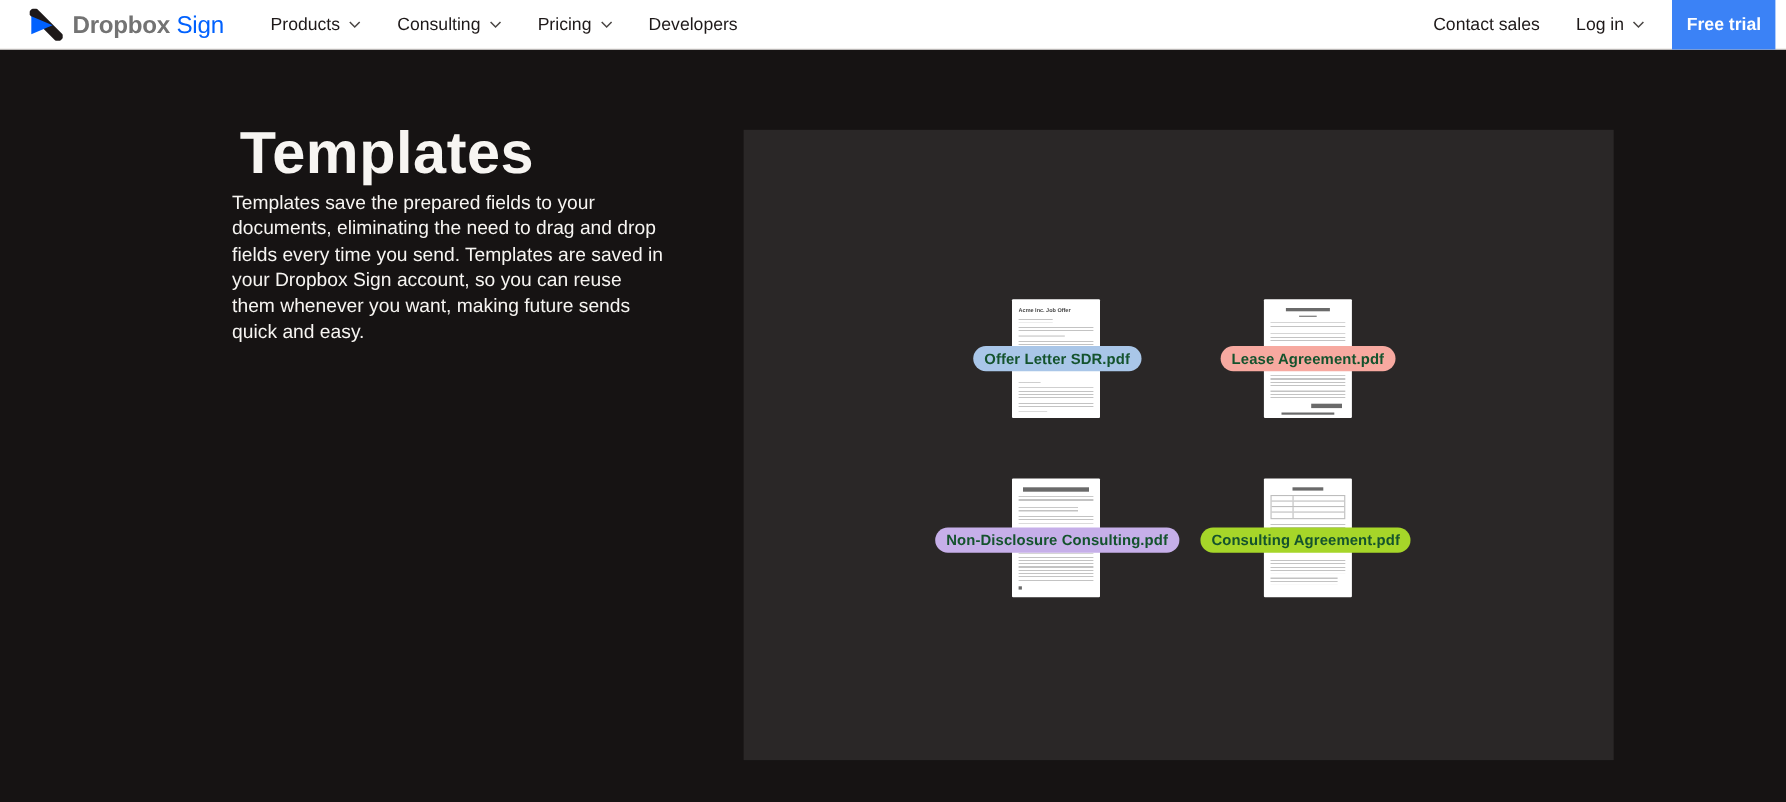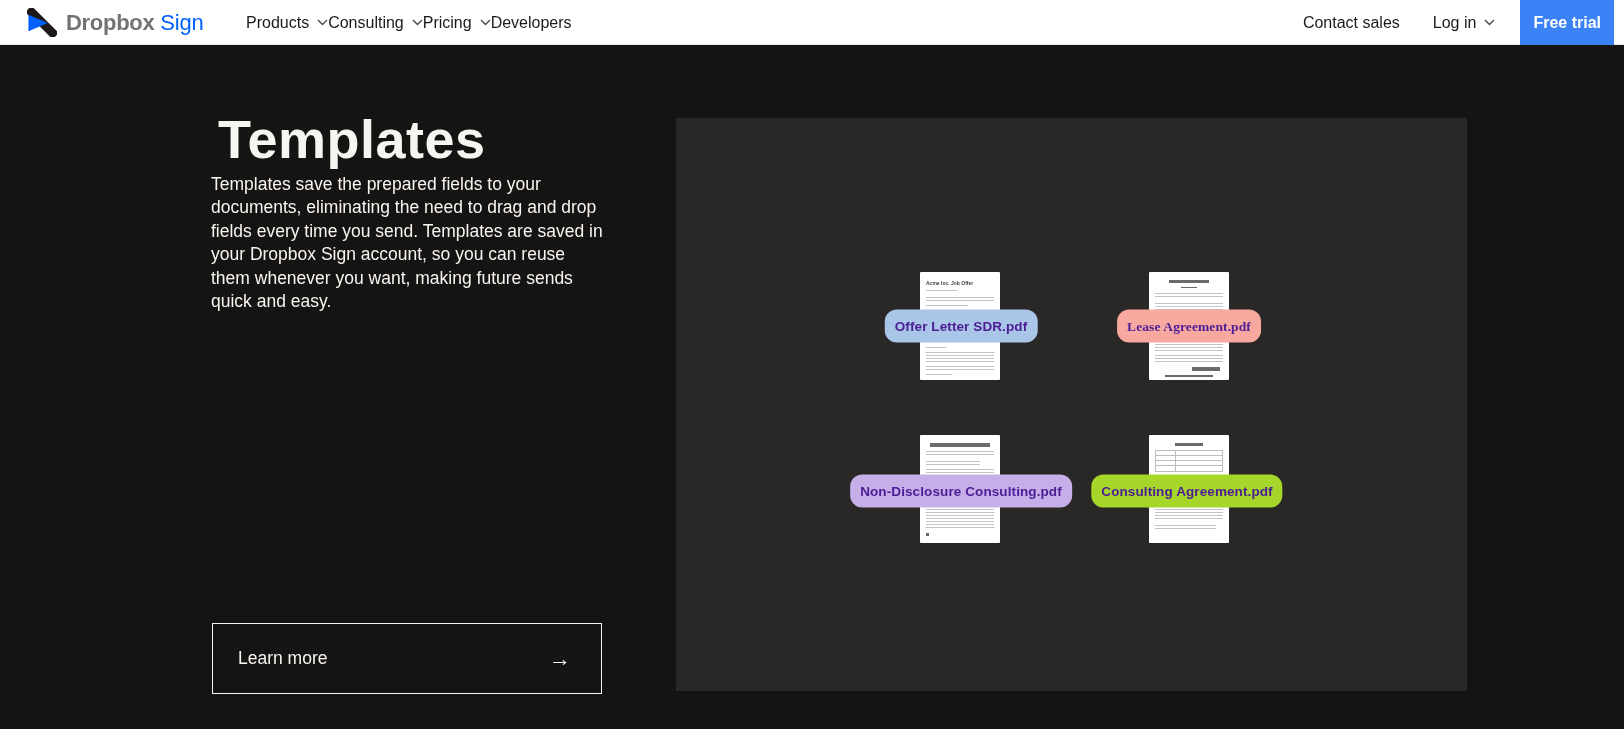--- a/index.html
+++ b/index.html
@@ -8,21 +8,21 @@
   .page { position:relative; width:1624px; height:729px; background:#161313; }
 
   
   .navbar { position:absolute; top:0; left:0; width:1624px; height:45px;
             background:#ffffff; border-bottom:1px solid #e9e6e3; z-index:5; }
   .logo { position:absolute; left:27px; top:0; height:45px; display:flex; align-items:center; cursor:pointer; }
   .logo svg { width:30px; height:29px; display:block; }
   .logo-brand { font-size:22px; font-weight:700; color:#737373; margin-left:9px; letter-spacing:-0.3px; }
   .logo-product { font-size:22px; font-weight:500; margin-left:6px; letter-spacing:-0.2px; }
 
-  .nav-links { position:absolute; left:246px; top:0; height:45px; display:flex; align-items:center; }
+  .nav-links { position:absolute; left:246px; top:0; height:45px; display:flex; align-items:center; gap:33px; }
   .nav-item { display:flex; align-items:center; gap:8px; font-size:16px; color:#1e1919; cursor:pointer; }
   .chev { display:block; }
 
   .nav-right { position:absolute; right:10px; top:0; height:45px; display:flex; align-items:center; }
   .contact { font-size:16px; color:#1e1919; margin-right:33px; cursor:pointer; }
   .login { display:flex; align-items:center; gap:8px; font-size:16px; color:#1e1919; margin-right:25px; cursor:pointer; }
   .free-trial { height:45px; padding:0 13px; min-width:84px; border:none; color:#fff;
                 font-size:16px; font-family:"Liberation Sans", sans-serif;
                 display:flex; align-items:center; justify-content:center; cursor:pointer; }
 
@@ -51,25 +51,25 @@
   .dt { font-size:5px; font-weight:700; color:#444; margin-bottom:4px; white-space:nowrap; overflow:hidden; }
   .bar { background:#6a6a6a; margin-bottom:4px; }
   .bar.center { margin-left:auto; margin-right:auto; }
   .ln { background-image:repeating-linear-gradient(to bottom, #c3c3c3 0 1px, transparent 1px 3px);
         margin-bottom:4px; }
   .mini-table { border:1px solid #bdbdbd; margin-bottom:4px; }
   .mini-table > div { height:5px; border-bottom:1px solid #bdbdbd; display:flex; }
   .mini-table > div:last-child { border-bottom:none; }
   .mini-table > div > span { display:block; width:30%; border-right:1px solid #bdbdbd; }
 
-  .pill { position:absolute; height:33px; border-radius:12px; display:flex; align-items:center;
-          padding:0 10px; font-size:13.5px; font-weight:600; color:#4c1d95; white-space:nowrap;
+  .pill { position:absolute; height:23px; border-radius:12px; display:flex; align-items:center;
+          padding:0 10px; font-size:13.5px; font-weight:600; color:#14532d; white-space:nowrap;
           transform:translate(-50%,-50%); letter-spacing:0.1px; }
   .pill-1 { left:285px; top:208px; }
-  .pill-2 { left:513px; top:208px;font-family:Liberation Serif, serif; }
+  .pill-2 { left:513px; top:208px; }
   .pill-3 { left:285px; top:373px; }
   .pill-4 { left:511px; top:373px; }
 </style>
 </head>
 <body>
 
 <div class="page" style="background-color: rgb(22, 19, 19);">
 
   <header class="navbar" style="background-color: rgb(255, 255, 255);">
 
@@ -115,24 +115,20 @@
           </svg>
       </div>
       <button class="free-trial" style="background-color: #3b82f6; font-weight: bold;">Free trial</button>
     </div>
   </header>
 
   <h1 class="hero-title" style="color: rgb(247, 245, 242);">Templates</h1>
 
   <p class="hero-desc" style="color: rgb(247, 245, 242);">Templates save the prepared fields to your documents, eliminating the need to drag and drop fields every time you send. Templates are saved in your Dropbox Sign account, so you can reuse them whenever you want, making future sends quick and easy.</p>
 
-  <button class="learn-more">
-    <span>Learn more</span>
-    <span class="arrow-glyph">→</span>
-  </button>
 
   <section class="showcase" style="background-color: rgb(42, 39, 39);">
 
     <div class="doc doc-1">
       <div class="dt">Acme Inc. Job Offer</div>
       <div class="ln" style="width:45%;height:3px;"></div>
       <div class="ln" style="width:100%;height:4px;"></div>
       <div class="ln" style="width:62%;height:1px;"></div>
       <div class="ln" style="width:100%;height:7px;"></div>
       <div class="ln" style="width:70%;height:4px;"></div>

